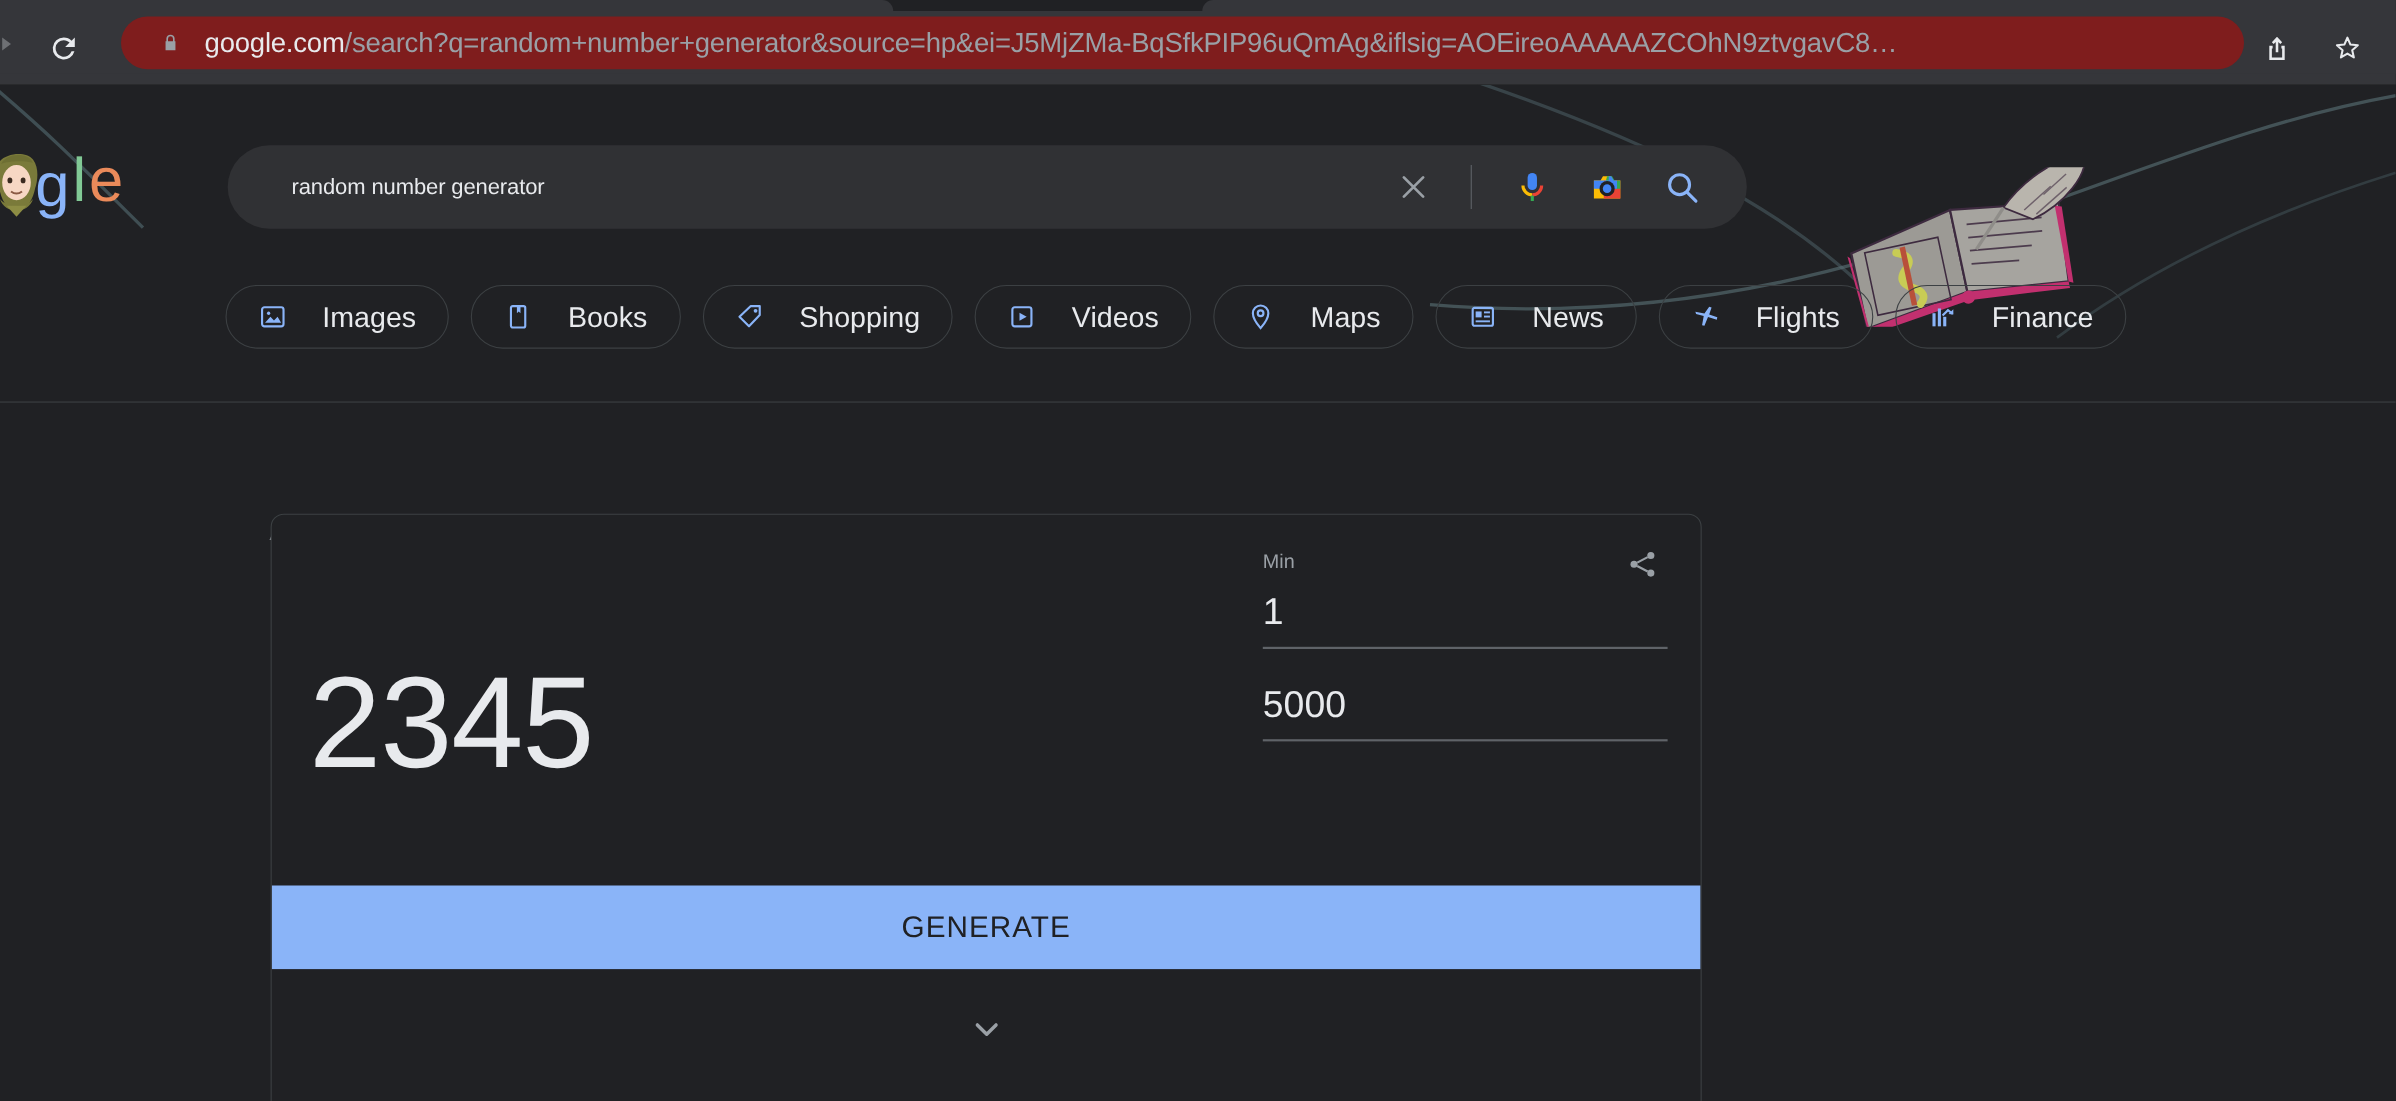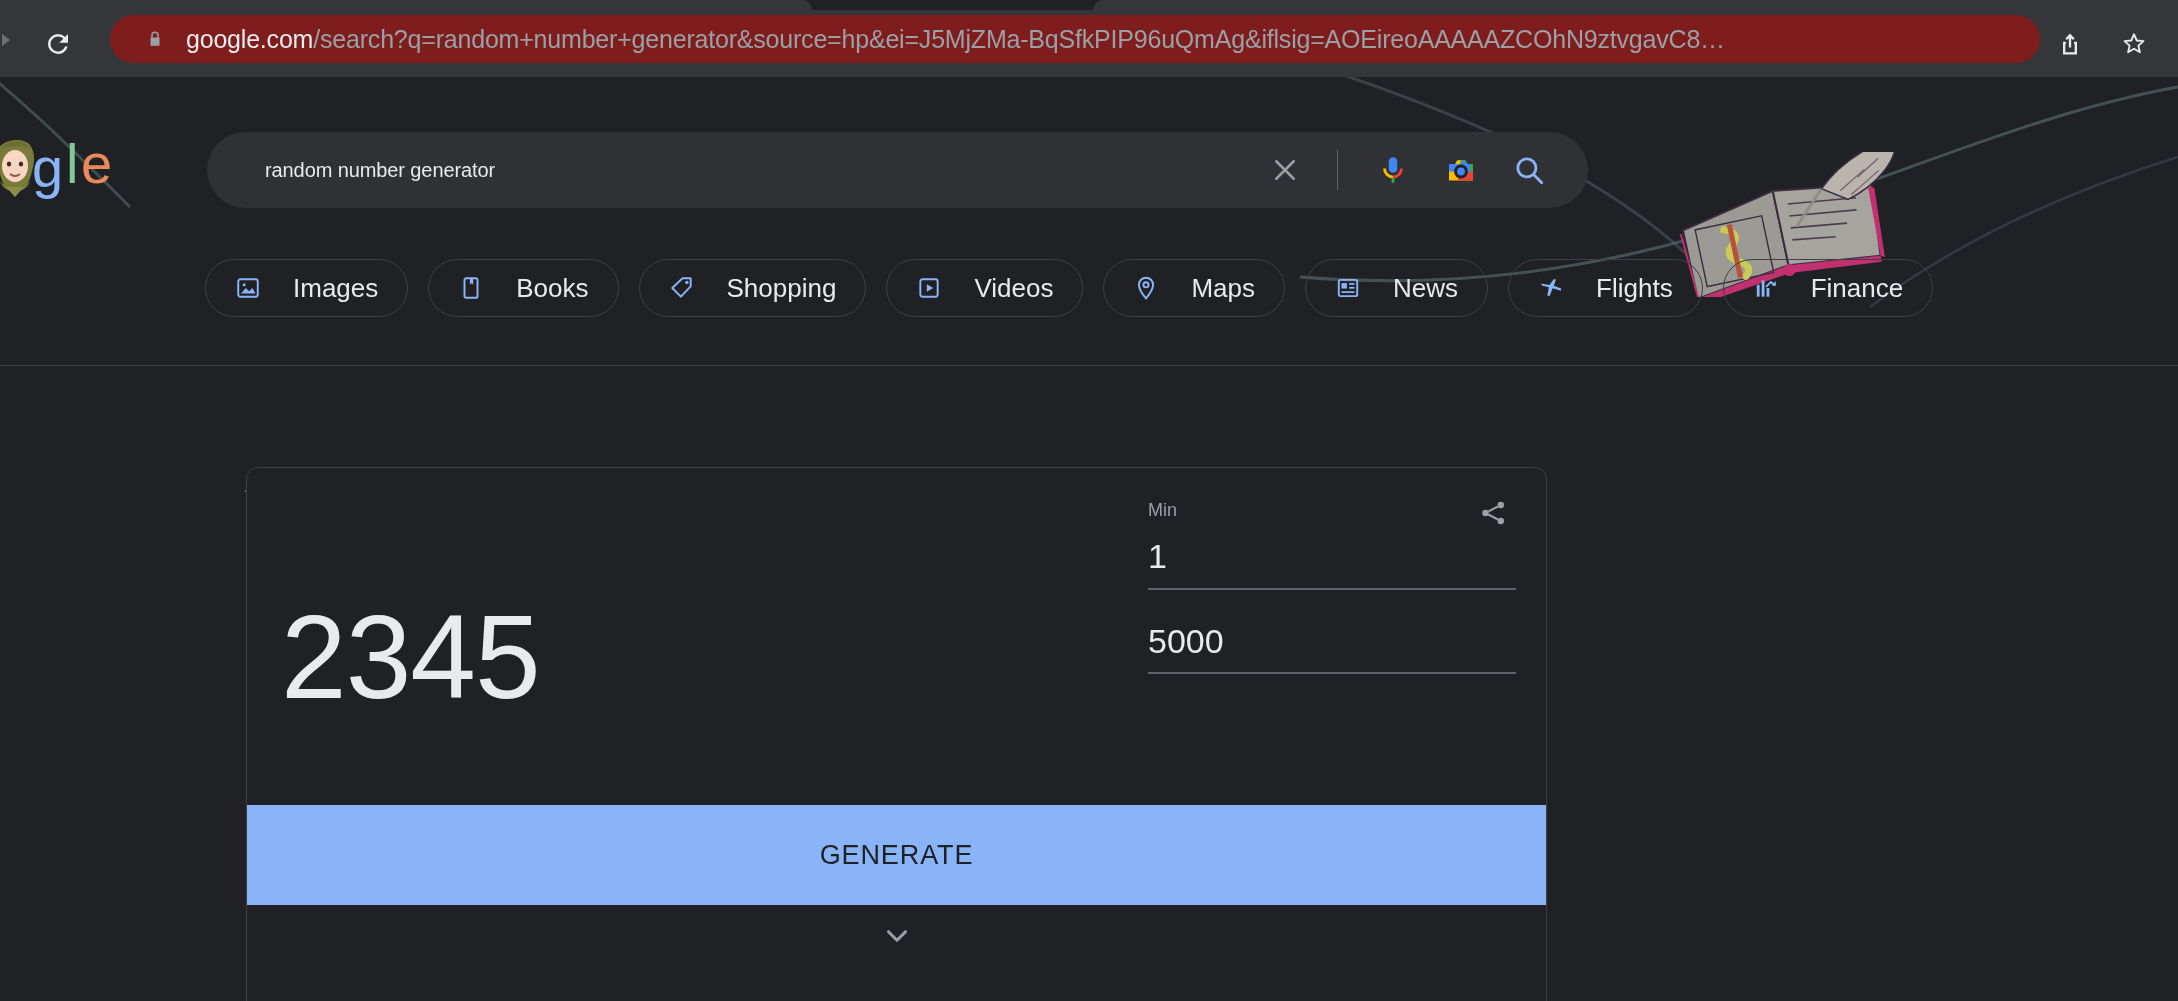--- a/index.html
+++ b/index.html
@@ -239,21 +239,21 @@
   #share-icon-button {
     position: absolute;
     right: 0px; top: -10px;
     width: 46px; height: 46px;
     display: flex; align-items: center; justify-content: center;
   }
 
   #generate-button {
     position: absolute;
     left: 0; top: 337px;
-    width: 1299px; height: 100px;
+    width: 1299px; height: 76px;
     background: #8ab4f8;
     display: flex;
     align-items: center;
     justify-content: center;
     border: none;
   }
   #generate-button-label {
     color: #202124;
     font-size: 27px;
     letter-spacing: 0.9px;

